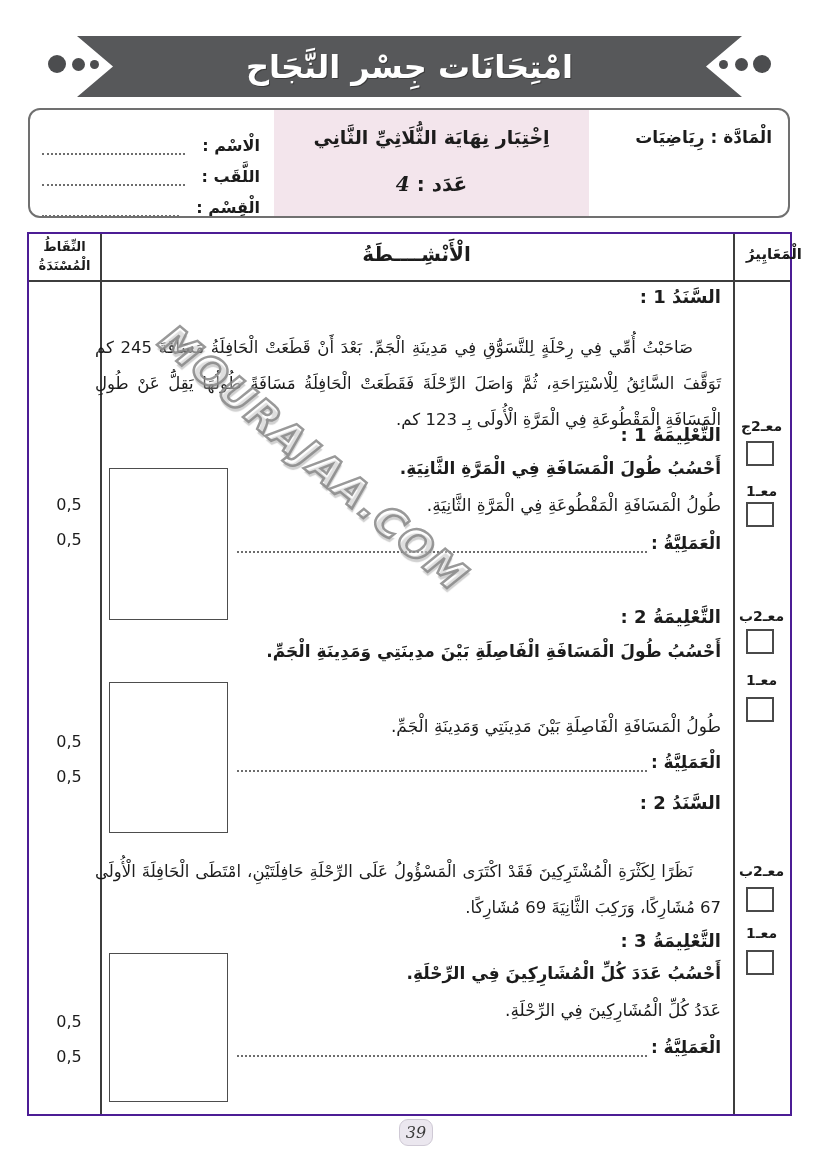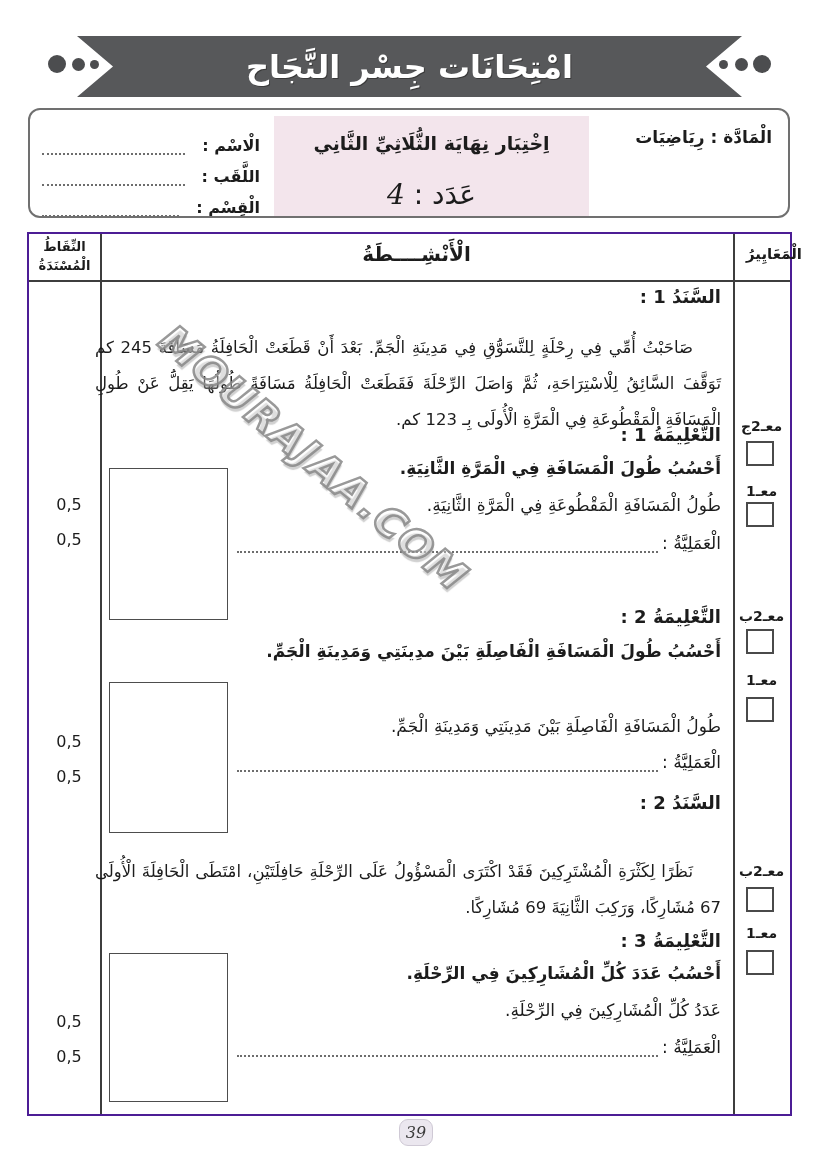--- a/index.html
+++ b/index.html
@@ -29,23 +29,23 @@
   
   .info-box {
     position:absolute; left:28px; top:108px; width:762px; height:110px;
     border:2px solid #707070; border-radius:12px; overflow:hidden;
     display:flex; background:#ffffff;
   }
   .sec-names { width:244px; direction:rtl; padding:14px 14px 0 12px; font-size:16px; font-weight:bold; }
   .name-row { display:flex; align-items:flex-end; height:31px; gap:17px; }
   .name-row .lbl { white-space:nowrap; }
   .fill-dots { flex:1; border-bottom:2px dotted #6d6d6d; height:72%; }
-  .sec-exam { width:315px; background:#f3e5ec; text-align:center; direction:rtl; padding-top:16px;margin-top:6px; }
+  .sec-exam { width:315px; background:#f3e5ec; text-align:center; direction:rtl; padding-top:16px; }
   .exam-title { font-weight:bold; font-size:19px; }
-  .exam-num { font-weight:normal; font-size:28px; margin-top:24px; }
+  .exam-num { font-weight:bold; font-size:20px; margin-top:24px; }
   .exam-num .num { font-family:"DejaVu Serif", serif; font-style:italic; }
   .sec-meta { flex:1; direction:rtl; padding:17px 16px 0 6px; font-weight:bold; font-size:17px; }
   .meta-row { margin-bottom:17px; white-space:nowrap; }
 
   
   .exam-table {
     position:absolute; left:27px; top:232px; width:765px; height:884px;
     border:2px solid #4c1d95; background:#fff;
   }
   .v-div-points   { position:absolute; left:71px;  top:0; bottom:0; border-left:2px solid #3d3d3d; }
@@ -55,21 +55,21 @@
   .th-points    { position:absolute; left:0; top:4px; width:71px; text-align:center; font-size:13px; font-weight:bold; line-height:1.45; direction:rtl; }
   .th-activities{ position:absolute; left:71px; top:8px; width:633px; text-align:center; font-size:20px; font-weight:bold; direction:rtl; }
   .th-criteria  { position:absolute; left:706px; top:11px; width:78px; text-align:center; font-size:15px; font-weight:bold; direction:rtl; }
 
   .line { position:absolute; direction:rtl; right:69px; white-space:nowrap; font-size:17px; }
   .hd   { font-weight:bold; font-size:18px; }
   .bold { font-weight:bold; }
   .para { position:absolute; direction:rtl; right:69px; width:626px; font-size:16.5px; line-height:36px; text-align:justify; text-align-last:right; text-indent:28px; white-space:normal; }
 
   .op-row { position:absolute; right:69px; left:208px; display:flex; direction:rtl; align-items:flex-end; }
-  .op-row .lbl { font-weight:normal; font-size:17px; white-space:nowrap; margin-left:4px; }
+  .op-row .lbl { font-weight:bold; font-size:17px; white-space:nowrap; margin-left:4px; }
   .op-row .fill-dots { height:0.95em; }
 
   .workbox { position:absolute; left:80px; width:119px; border:1px solid #4d4d4d; background:#fff; }
   .box1 { top:234px; height:152px; }
   .box2 { top:448px; height:151px; }
   .box3 { top:719px; height:149px; }
 
   .pt { position:absolute; left:0; width:80px; text-align:center; font-size:16px; direction:ltr; }
 
   .crit-label { position:absolute; left:704px; width:57px; text-align:center; font-size:14px; font-weight:600; direction:rtl; white-space:nowrap; }

